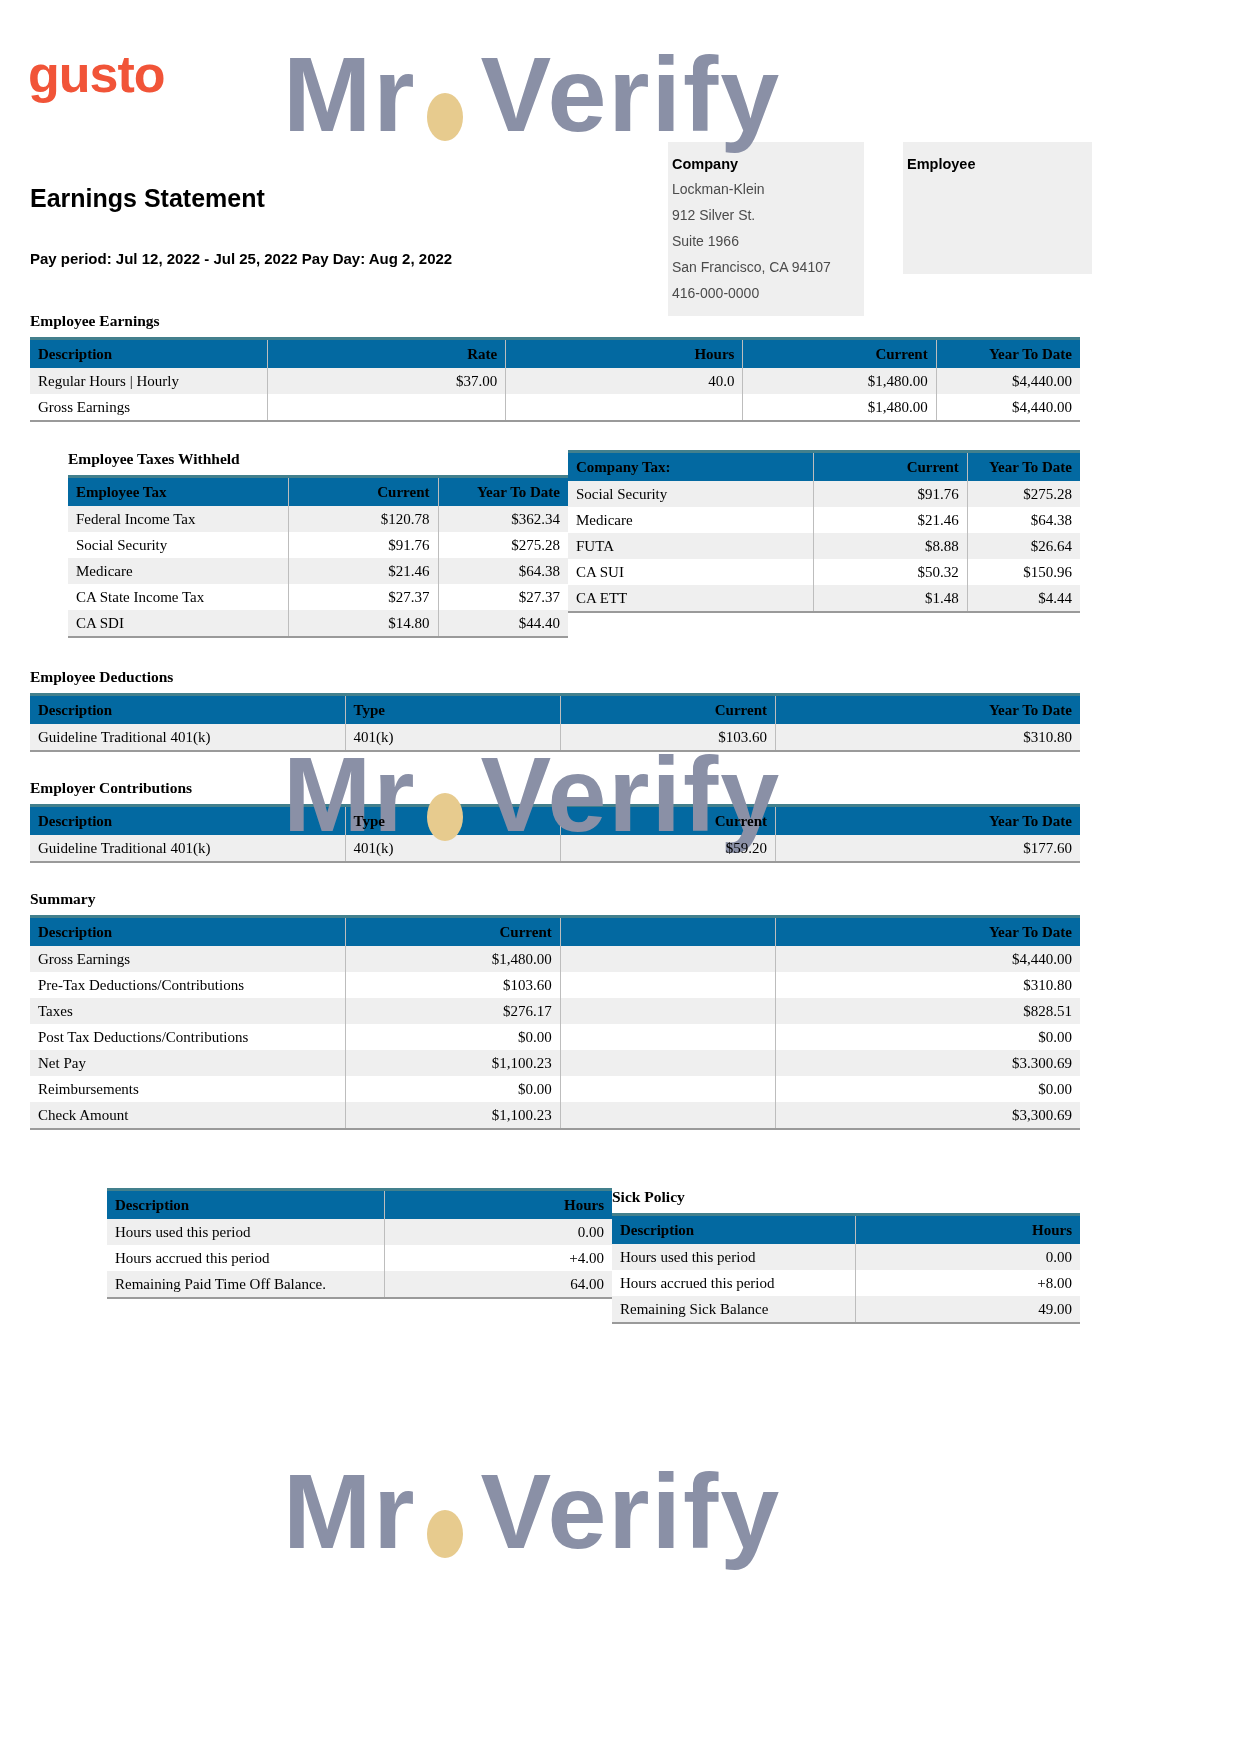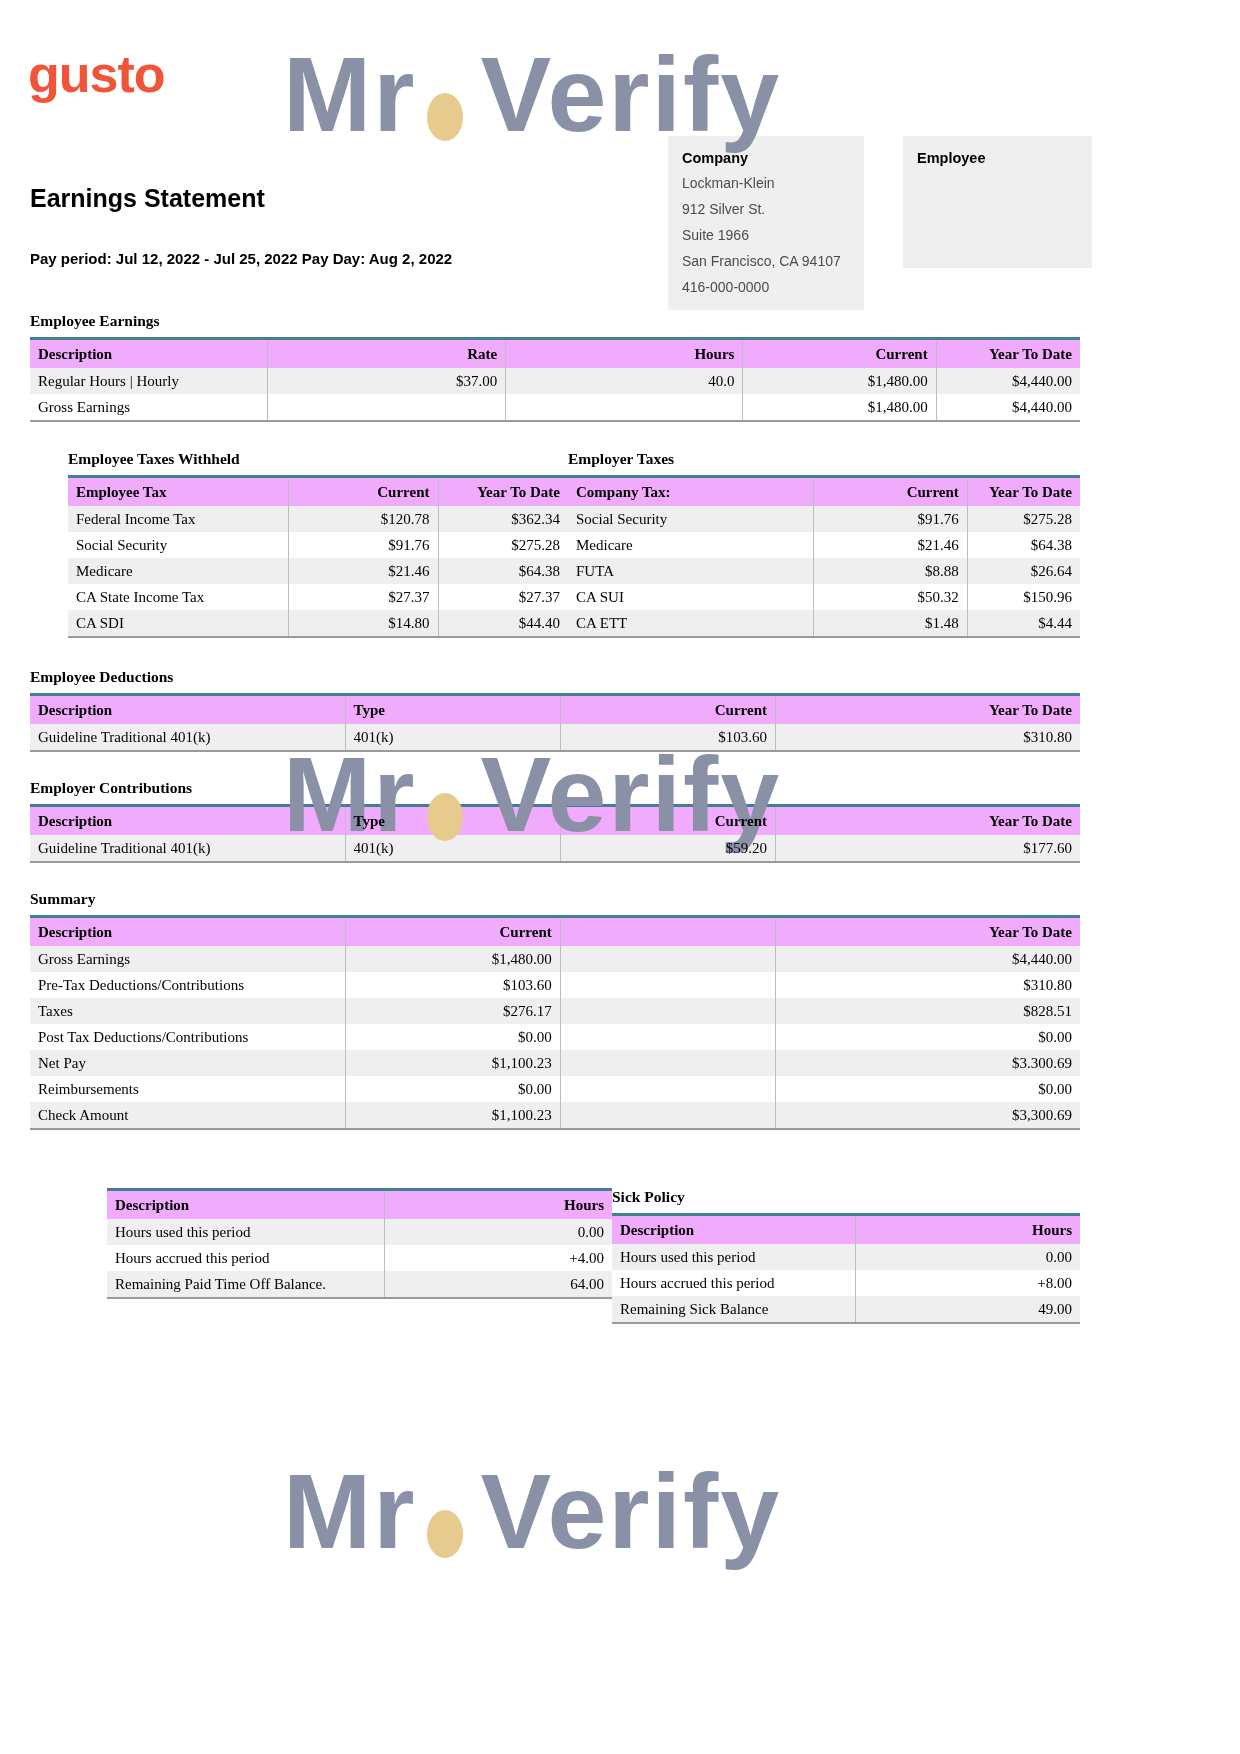--- a/index.html
+++ b/index.html
@@ -42,23 +42,23 @@
   }
   .doc-title{
     position:absolute;left:30px;top:124px;
     font-size:25px;font-weight:700;z-index:3;
   }
   .pay-period{
     position:absolute;left:30px;top:161px;
     font-size:15px;font-weight:700;z-index:3;
   }
   .info-card{
-    position:absolute;top:136px;
+    position:absolute;top:142px;
     background:var(--boxbg);
-    padding:10px 14px 10px 14px;
+    padding:10px 14px 10px 4px;
     font-size:14px;color:#4B4B4B;
     z-index:1;
   }
   .info-card .card-label{font-weight:700;color:#000;font-size:14.5px;line-height:24px;}
   .info-card .card-line{line-height:26px;}
   #company-card{left:668px;width:196px;min-height:158px;}
   #employee-card{left:903px;width:189px;min-height:132px;}
   
   .section{position:absolute;left:30px;width:1050px;font-family:Liberation Serif, serif;}
   .sec-title{font-size:15.5px;font-weight:700;margin-bottom:7px;}
@@ -66,21 +66,21 @@
   table.tbl{
     width:100%;border-collapse:collapse;table-layout:fixed;
     border-top:3px solid var(--accent);
     border-bottom:2px solid var(--tbl-bottom);
   }
   .tbl th,.tbl td{
     font-size:15px;padding:5px 8px;overflow:hidden;white-space:nowrap;
     border-right:1px solid var(--divider);
   }
   .tbl td{padding:4px 8px;line-height:18px;}
-  .tbl th{font-weight:700;background:#f0abfc;line-height:18px;}
+  .tbl th{font-weight:700;background:#0369a1;line-height:18px;}
   .tbl th:last-child,.tbl td:last-child{border-right:none;}
   .tbl tbody tr:nth-child(odd) td{background:var(--stripe);}
   .a-left{text-align:left;}
   .a-right{text-align:right;}
   
   .bind-text,.tbl .ct{position:relative;z-index:3;}
   #sec-earnings{top:312px;}
   #sec-taxes{top:450px;}
   #sec-taxes .tbl-left{width:500px;}
   #sec-taxes .tbl-right{width:512px;}
@@ -198,21 +198,20 @@
             </tr>
             <tr>
               <td class="a-left"><span class="ct">CA SDI</span></td>
               <td class="a-right"><span class="ct">$14.80</span></td>
               <td class="a-right"><span class="ct">$44.40</span></td>
             </tr>
           </tbody>
         </table>
     </div>
     <div class="tbl-right">
-      <div class="sec-title bind-text">Employer Taxes</div>
       <table class="tbl">
           <colgroup>
             <col style="width:48%">
             <col style="width:30%">
             <col style="width:22%">
           </colgroup>
           <thead>
             <tr>
               <th class="a-left"><span class="ct">Company Tax:</span></th>
               <th class="a-right"><span class="ct">Current</span></th>

